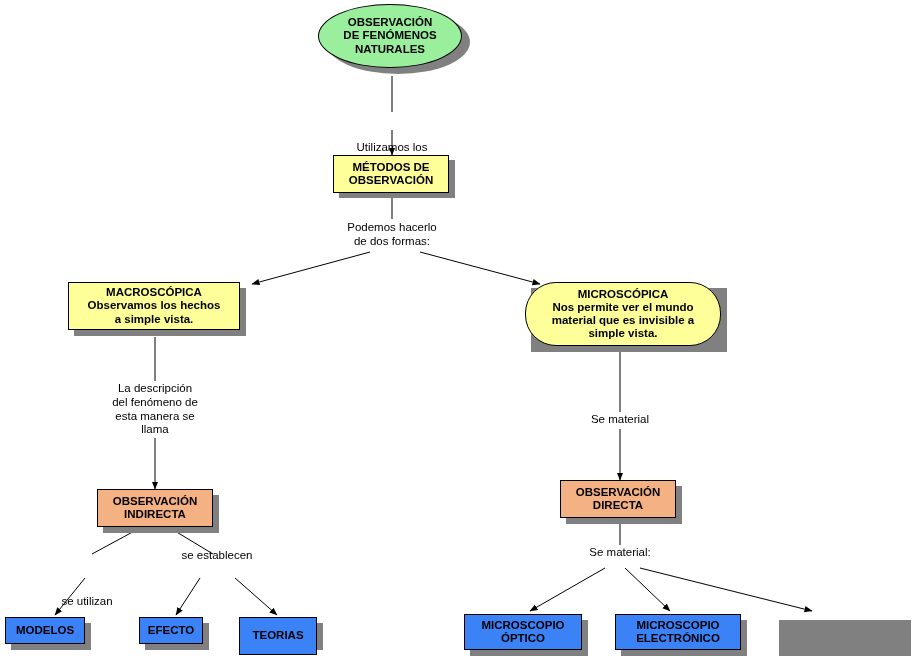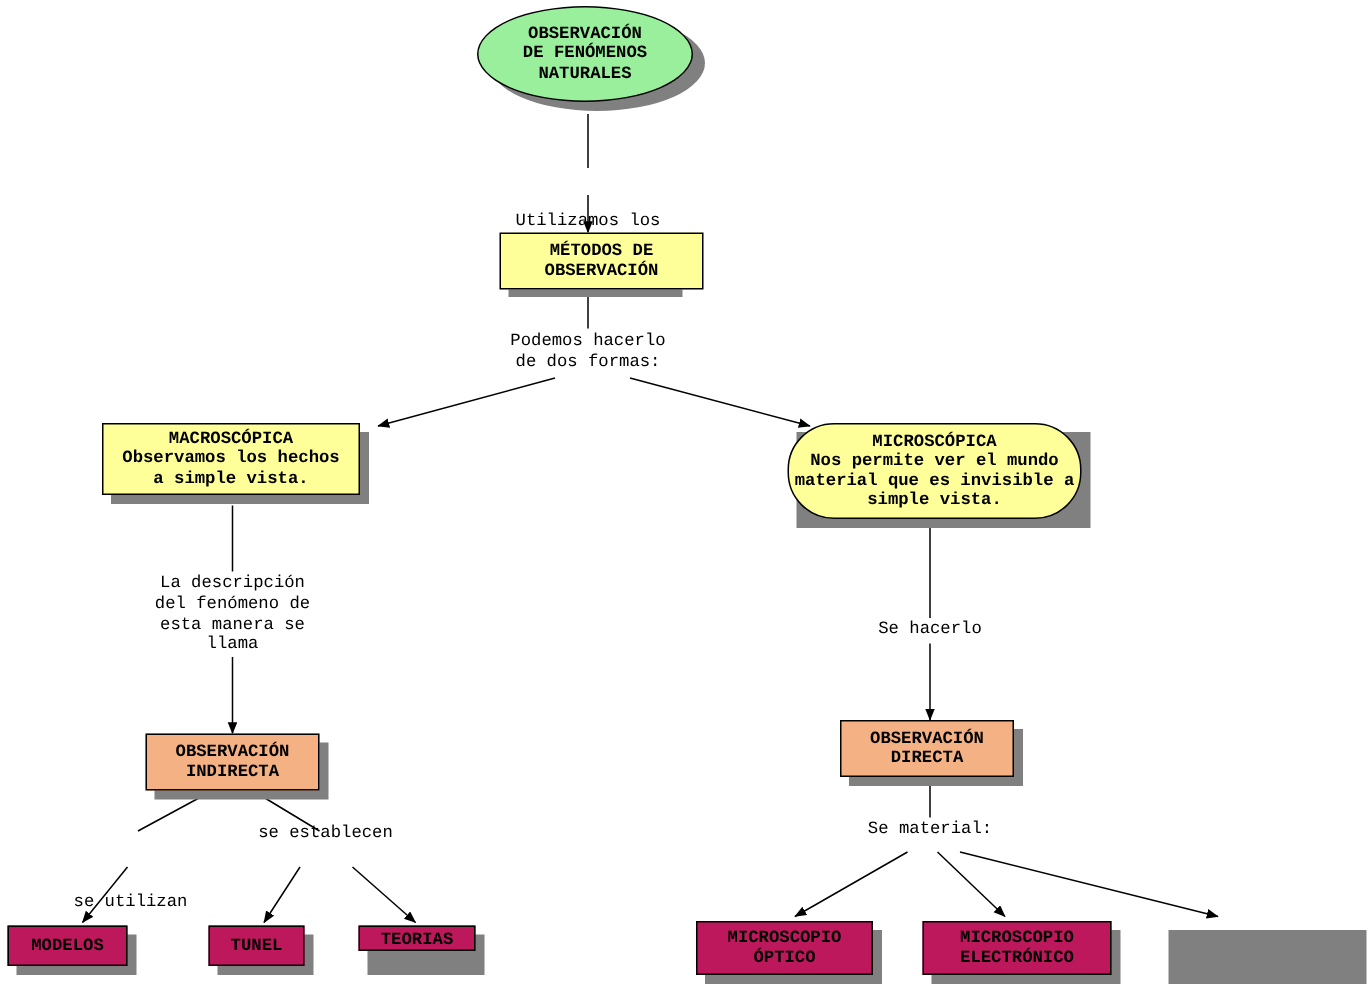--- a/index.html
+++ b/index.html
@@ -5,21 +5,21 @@
   html, body {
     margin: 0;
     padding: 0;
     background: #ffffff;
   }
   #canvas {
     position: relative;
     width: 913px;
     height: 660px;
     background: #ffffff;
-    font-family: Liberation Mono, monospace;
+    font-family: Liberation Sans, sans-serif;
     overflow: hidden;
   }
   svg.edges {
     position: absolute;
     left: 0;
     top: 0;
     width: 913px;
     height: 660px;
     pointer-events: none;
   }
@@ -53,21 +53,21 @@
   
   .rect-node {
     border: 1px solid #000000;
     font-weight: bold;
     color: #000000;
   }
   .rect-shadow {
     position: absolute;
     background: #808080;
   }
-  .yellow { background: #be185d; }
+  .yellow { background: #3b82f6; }
   .paleyellow { background: #ffff99; }
   .salmon { background: #f4b183; }
   .edge-label {
     position: absolute;
     font-size: 11.5px;
     color: #000000;
     text-align: center;
     line-height: 1.2;
     white-space: pre-line;
   }
@@ -122,21 +122,21 @@
   </svg>
 
   <div class="ellipse-shadow" style="left:326px; top:10px; width:144px; height:64px;"></div>
   <div class="node ellipse-node" style="left:318px; top:4px; width:144px; height:64px;">
     <div class="txt">OBSERVACIÓN
 DE FENÓMENOS
 NATURALES</div>
   </div>
 
   <div class="rect-shadow" style="left:339px; top:160px; width:116px; height:38px;"></div>
-  <div class="node rect-node paleyellow" style="left:333px; top:155px; width:136px; height:38px; font-size:11.5px;">
+  <div class="node rect-node paleyellow" style="left:333px; top:155px; width:116px; height:38px; font-size:11.5px;">
     <div class="txt">MÉTODOS DE
 OBSERVACIÓN</div>
   </div>
 
   <div class="rect-shadow" style="left:74px; top:288px; width:172px; height:48px;"></div>
   <div class="node rect-node paleyellow" style="left:68px; top:282px; width:172px; height:48px; font-size:11.5px;">
     <div class="txt">MACROSCÓPICA
 Observamos los hechos
 a simple vista.</div>
   </div>
@@ -161,25 +161,25 @@
 DIRECTA</div>
   </div>
 
   <div class="rect-shadow" style="left:11px; top:623px; width:80px; height:27px;"></div>
   <div class="node rect-node yellow" style="left:5px; top:617px; width:80px; height:27px; font-size:11.5px;">
     <div class="txt">MODELOS</div>
   </div>
 
   <div class="rect-shadow" style="left:145px; top:623px; width:64px; height:27px;"></div>
   <div class="node rect-node yellow" style="left:139px; top:617px; width:64px; height:27px; font-size:11.5px;">
-    <div class="txt">TUNEL</div>
+    <div class="txt">EFECTO</div>
   </div>
 
   <div class="rect-shadow" style="left:245px; top:623px; width:78px; height:27px;"></div>
-  <div class="node rect-node yellow" style="left:239px; top:617px; width:78px; height:17px; font-size:11.5px;align-items:flex-end;">
+  <div class="node rect-node yellow" style="left:239px; top:617px; width:78px; height:38px; font-size:11.5px;">
     <div class="txt">TEORIAS</div>
   </div>
 
   <div class="rect-shadow" style="left:470px; top:620px; width:118px; height:36px;"></div>
   <div class="node rect-node yellow" style="left:464px; top:614px; width:118px; height:36px; font-size:11.5px;">
     <div class="txt">MICROSCOPIO
 ÓPTICO</div>
   </div>
 
   <div class="rect-shadow" style="left:621px; top:620px; width:126px; height:36px;"></div>
@@ -193,21 +193,21 @@
   <div class="edge-label" style="left:332px; top:113px; width:120px;margin-top:28px;">Utilizamos los</div>
 
   <div class="edge-label" style="left:95px; top:382px; width:120px;">La descripción
 del fenómeno de
 esta manera se
 llama</div>
 
   <div class="edge-label" style="left:322px; top:221px; width:140px;">Podemos hacerlo
 de dos formas:</div>
 
-  <div class="edge-label" style="left:560px; top:413px; width:120px;">Se hacerlo</div>
+  <div class="edge-label" style="left:560px; top:413px; width:120px;">Se material</div>
 
   <div class="edge-label" style="left:32px; top:561px; width:110px;margin-top:34px;">se utilizan</div>
 
   <div class="edge-label" style="left:162px; top:549px; width:110px;">se establecen</div>
 
   <div class="edge-label" style="left:565px; top:546px; width:110px;">Se material:</div>
 
 </div>
 
 </body></html>

